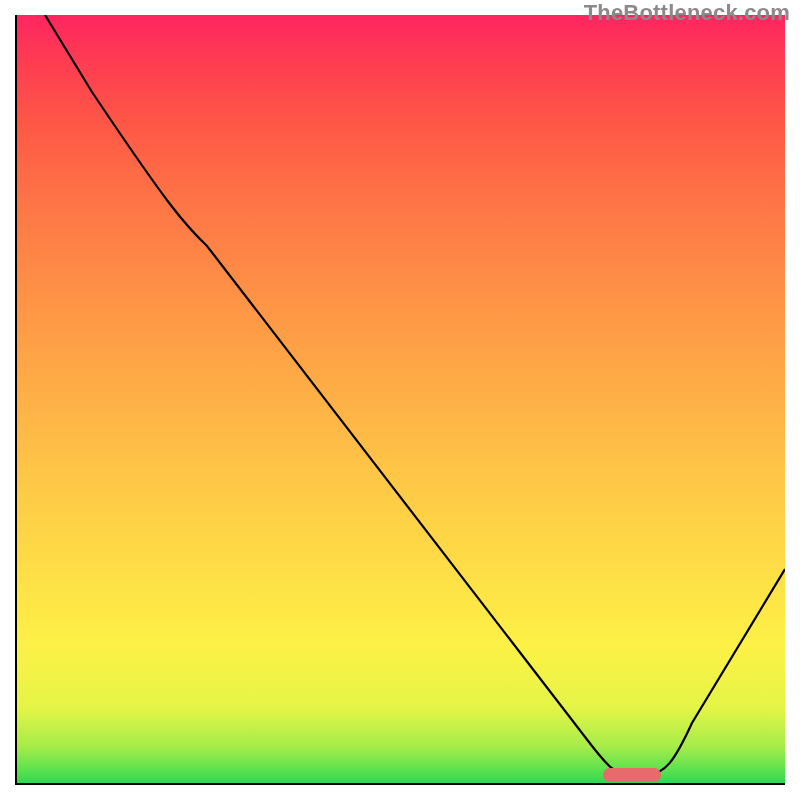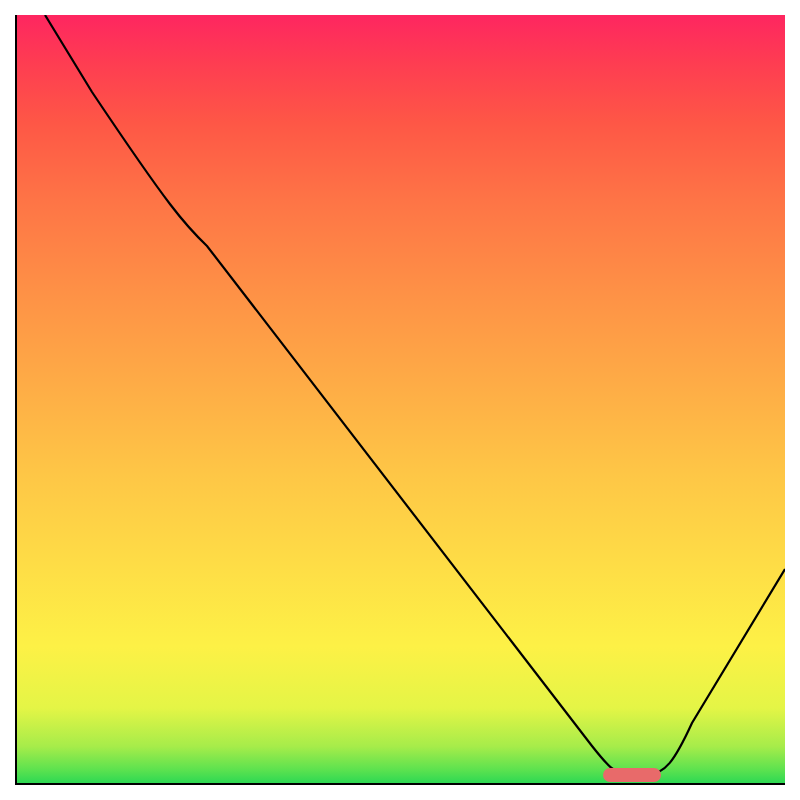--- a/index.html
+++ b/index.html
@@ -87,14 +87,15 @@
              L 631 760
              C 650 760, 660 745, 677 708
              L 770 554" fill="none" stroke="#000" stroke-width="2.2"></path>
   </svg>
 
   <div class="marker" style="left:603px; top:768px; width:58px;"></div>
 
   <div class="axis-left"></div>
   <div class="axis-bottom"></div>
 
+  <div class="watermark">TheBottleneck.com</div>
 
 </div>
 
 </body></html>

